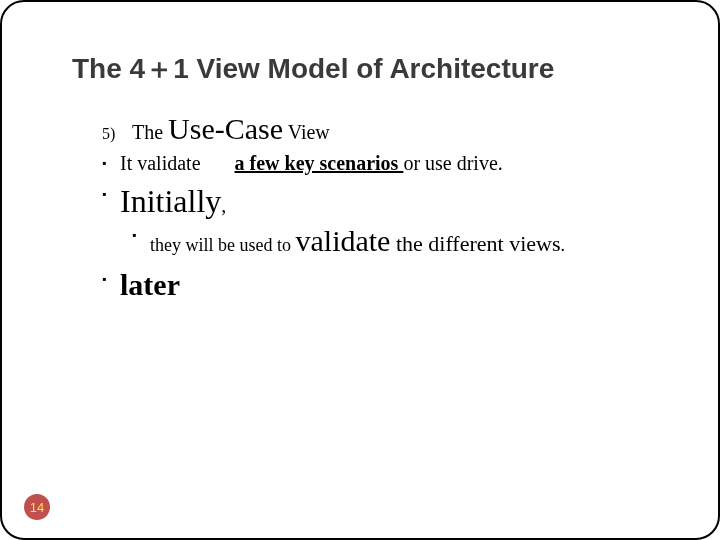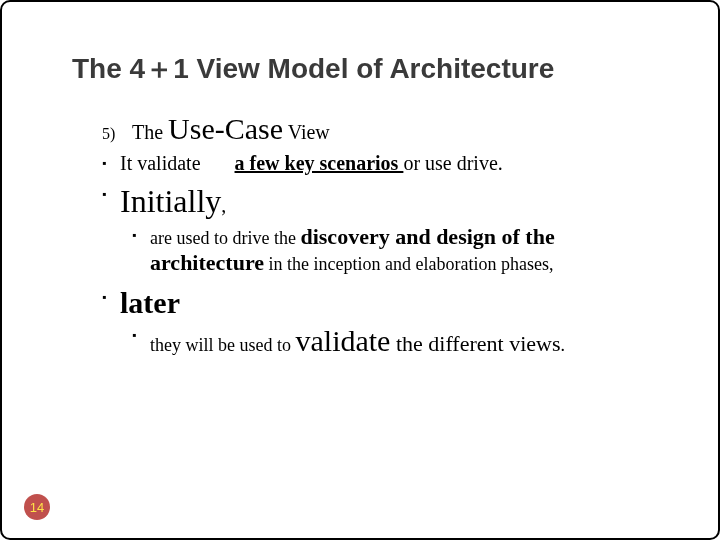--- a/index.html
+++ b/index.html
@@ -10,21 +10,21 @@
     background: #fff;
     font-family: Georgia, 'Times New Roman', serif;
     color: #000;
   }
   .slide {
     position: relative;
     width: 720px;
     height: 540px;
     box-sizing: border-box;
     border: 2px solid #000;
-    border-radius: 10px;
+    border-radius: 24px;
     overflow: hidden;
   }
   .title {
     font-family: 'Gill Sans', 'Gill Sans MT', 'Trebuchet MS', Arial, sans-serif;
     font-weight: 700;
     font-size: 28px;
     color: #3a3a3a;
     position: absolute;
     top: 48px;
     left: 70px;
@@ -95,30 +95,27 @@
     </div>
 
     <div class="bullet lvl1">
       <span>It validate </span><span class="bold underline">a few key scenarios </span><span>or use drive.</span>
     </div>
 
     <div class="bullet lvl1" style="margin-top:8px;">
       <span class="xl">Initially</span><span>,</span>
     </div>
 
-    <div class="bullet lvl2">
-      <span>are used to drive the </span><span class="lg">discovery and design of the architecture</span><span> in the inception and elaboration phases,</span>
+
+    <div class="bullet lvl2" style="margin-top:4px;">
+      <span>they will be used to </span><span class="xxl" style="font-weight:400;">validate</span><span class="lg" style="font-weight:400;"> the different views</span><span>.</span>
     </div>
 
     <div class="bullet lvl1" style="margin-top:10px;">
       <span class="xxl">later</span>
-    </div>
-
-    <div class="bullet lvl2" style="margin-top:4px;">
-      <span>they will be used to </span><span class="xxl" style="font-weight:400;">validate</span><span class="lg" style="font-weight:400;"> the different views</span><span>.</span>
     </div>
 
 
   </div>
 
   <div class="page-num">
     <span>14</span>
   </div>
 
 </div>

